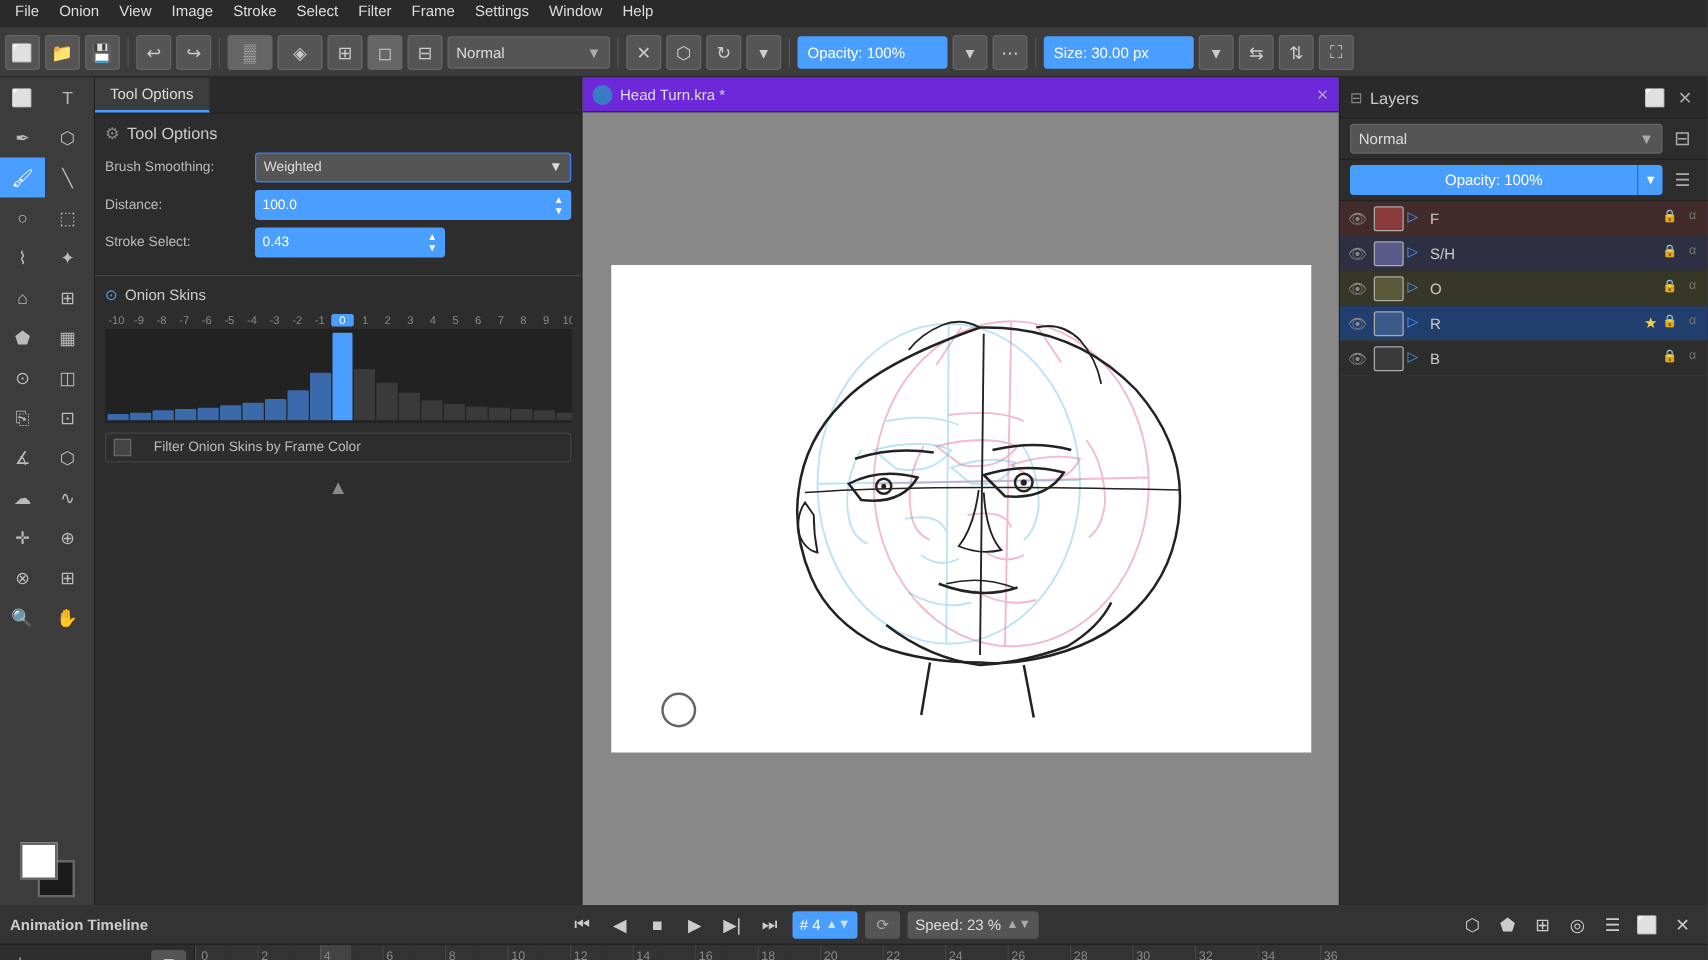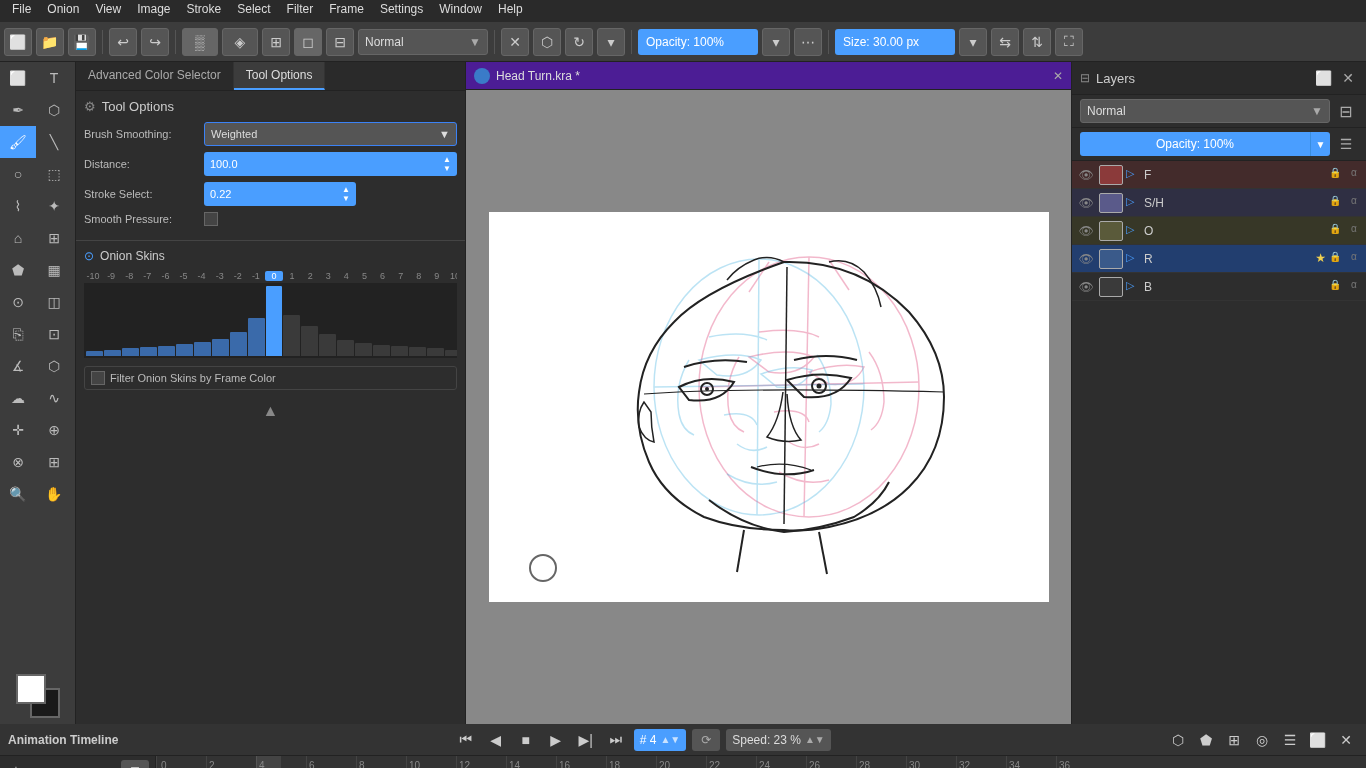--- a/index.html
+++ b/index.html
@@ -35,29 +35,29 @@
     .option-label { width: 120px; color: #bbb; font-size: 11px; }
     .option-control { flex: 1; position: relative; }
 
     
     .onion-section { border-top: 1px solid #444; padding: 8px; }
     .section-header { display: flex; align-items: center; gap: 6px; margin-bottom: 8px; cursor: pointer; }
     .section-title { font-size: 12px; color: #ccc; }
     .frame-num { width: 19px; text-align: center; font-size: 9px; color: #888; }
     .frame-num.current { background: #4a9eff; color: white; border-radius: 2px; }
 
-    .filter-row { display: flex; align-items: center; gap: 5px; margin-top: 8px; padding: 4px 6px; border: 1px solid #444; border-radius: 3px; }
+    .filter-row { display: flex; align-items: center; gap: 18px; margin-top: 8px; padding: 4px 6px; border: 1px solid #444; border-radius: 3px; }
     .filter-label { font-size: 11px; color: #bbb; }
     .checkbox { width: 14px; height: 14px; border: 1px solid #666; background: #444; cursor: pointer; }
 
     .collapse-arrow { margin-top: 4px; display: flex; justify-content: center; cursor: pointer; color: #888; }
 
     
     .canvas-area { flex: 1; background: #5a5a5a; display: flex; flex-direction: column; position: relative; overflow: hidden; }
-    .canvas-header { display: flex; align-items: center; justify-content: space-between; background: #4c1d95; border-bottom: 1px solid #222; padding: 4px 8px; height: 28px; }
+    .canvas-header { display: flex; align-items: center; justify-content: space-between; background: #6d28d9; border-bottom: 1px solid #222; padding: 4px 8px; height: 28px; }
     .canvas-title { font-size: 12px; color: #ddd; }
     .canvas-close { cursor: pointer; color: #aaa; }
     .canvas-viewport { flex: 1; background: #888; display: flex; align-items: center; justify-content: center; position: relative; overflow: hidden; }
     .canvas-white { background: white; width: 560px; height: 390px; position: relative; }
     .cursor-circle { width: 28px; height: 28px; border: 2px solid rgba(0,0,0,0.6); border-radius: 50%; position: absolute; left: 40px; bottom: 20px; pointer-events: none; }
 
     
     .right-panel { width: 295px; background: #2d2d2d; border-left: 1px solid #222; display: flex; flex-direction: column; }
     .layers-header { display: flex; align-items: center; justify-content: space-between; padding: 6px 8px; background: #2a2a2a; border-bottom: 1px solid #222; }
     .layers-title { font-size: 13px; color: #ccc; display: flex; align-items: center; gap: 6px; }
@@ -223,23 +223,20 @@
     <div style="padding:6px;display:flex;flex-direction:column;align-items:center;">
       <div style="position:relative;width:44px;height:44px;">
         <div style="width:30px;height:30px;background:#1a1a1a;border:2px solid #666;position:absolute;bottom:0;right:0;"></div>
         <div style="width:30px;height:30px;background:#fff;border:2px solid #666;position:absolute;top:0;left:0;"></div>
       </div>
     </div>
   </div>
 
   <div class="left-panel">
     <div class="panel-tabs">
-      <div class="panel-tab">
-        <span>Advanced Color Selector</span>
-      </div>
       <div class="panel-tab active">
         <span>Tool Options</span>
       </div>
     </div>
 
     <div class="tool-options">
       <div class="tool-options-title">
         <span style="color:#888;">⚙</span>
         <span>Tool Options</span>
       </div>
@@ -264,33 +261,29 @@
               <span style="color:white;font-size:8px;line-height:1;">▼</span>
             </div>
           </div>
         </div>
       </div>
 
       <div class="option-row">
         <div class="option-label">Stroke Select:</div>
         <div class="option-control">
           <div style="height:24px;background:#4a9eff;border-radius:3px;display:flex;align-items:center;justify-content:space-between;padding:0 6px;width:60%;">
-            <span style="color:white;font-size:11px;">0.22</span>
+            <span style="color:white;font-size:11px;">0.43</span>
             <div style="display:flex;flex-direction:column;gap:1px;">
               <span style="color:white;font-size:8px;line-height:1;">▲</span>
               <span style="color:white;font-size:8px;line-height:1;">▼</span>
             </div>
           </div>
         </div>
       </div>
 
-      <div class="smooth-pressure-row">
-        <div class="smooth-pressure-label">Smooth Pressure:</div>
-        <div class="smooth-cb"></div>
-      </div>
     </div>
 
     <div class="onion-section">
       <div class="section-header">
         <span style="color:#4a9eff;font-size:12px;">⊙</span>
         <span class="section-title">Onion Skins</span>
       </div>
 
       <div style="overflow-x:auto;">
         <div style="display:flex;flex-direction:column;min-width:380px;">

